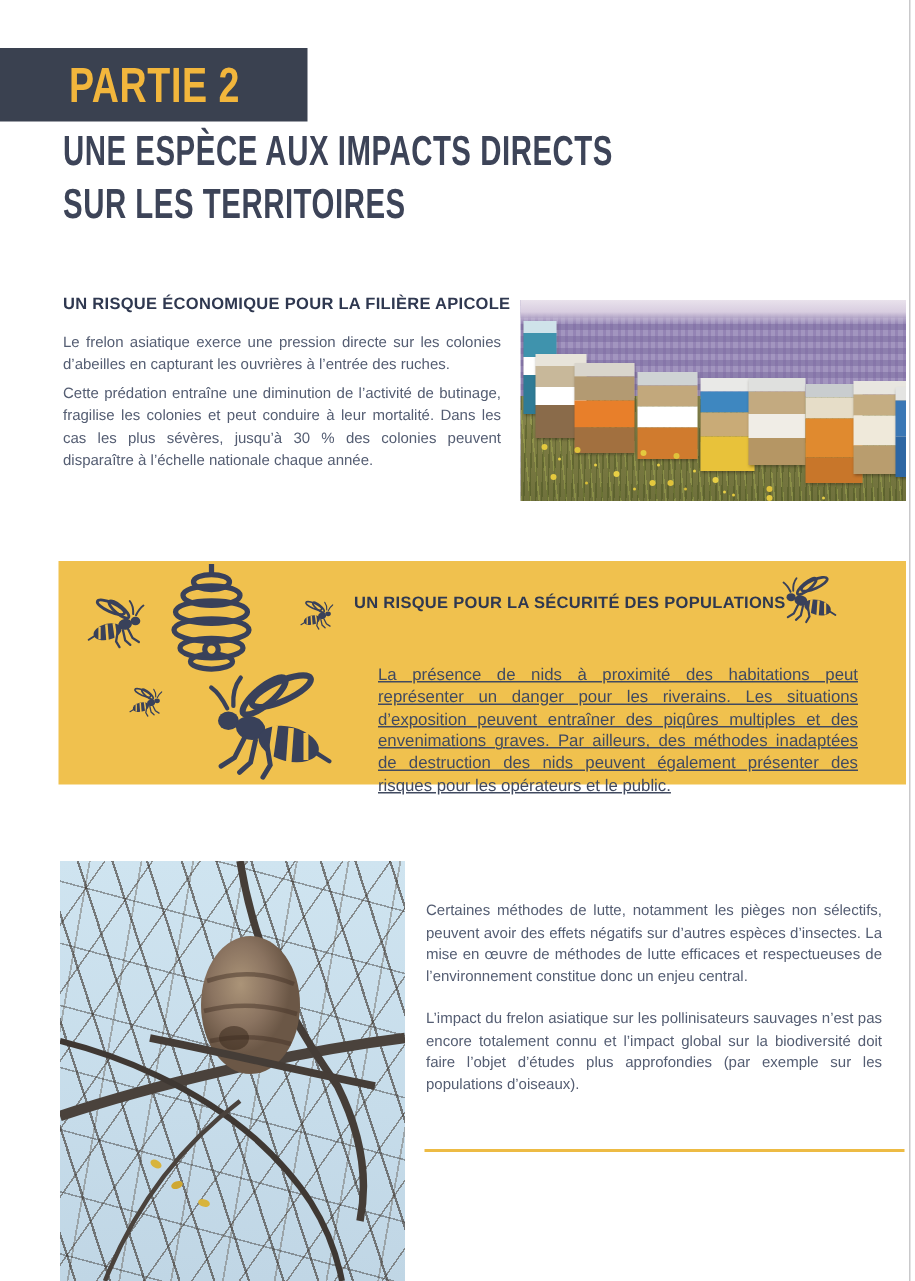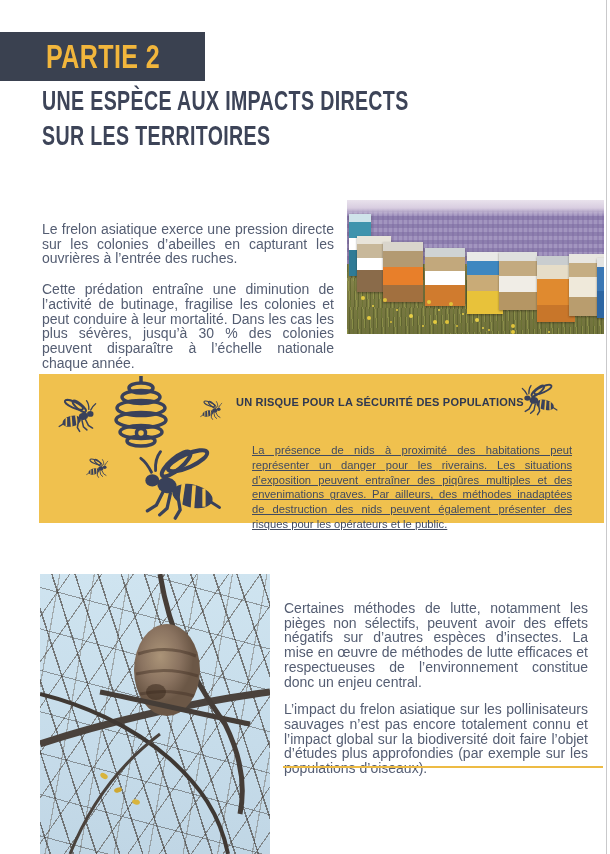--- a/index.html
+++ b/index.html
@@ -10,23 +10,23 @@
   
   .badge{position:absolute;left:0;top:32px;width:205px;height:49px;background:#3a4150;}
   .badge span{display:inline-block;margin-left:46px;line-height:49px;font-size:33px;font-weight:bold;
               color:#f2b63c;transform:scaleX(.76);transform-origin:left center;letter-spacing:.5px;white-space:nowrap;}
 
   
   .main-title{position:absolute;left:42px;top:84px;font-size:28px;line-height:34.5px;font-weight:bold;
               color:#3d4458;transform:scaleX(.70);transform-origin:left top;letter-spacing:.5px;white-space:nowrap;}
 
   h2.sec{margin:0;font-size:11px;line-height:13px;font-weight:bold;color:#2f3850;letter-spacing:.2px;}
-  .body-txt{font-size:14px;line-height:14.7px;color:#545d72;text-align:justify;}
+  .body-txt{font-size:10px;line-height:14.7px;color:#545d72;text-align:justify;}
   .body-txt p{margin:0;}
-  .body-txt p + p{margin-top:16px;}
+  .body-txt p + p{margin-top:5px;}
   .gap p + p{margin-top:13px;}
 
   
   .apicole-h{position:absolute;left:42px;top:197px;width:300px;}
   .apicole-b{position:absolute;left:42px;top:222px;width:292px;}
 
   
   .photo-hives{position:absolute;left:347px;top:200px;width:257px;height:134px;overflow:hidden;
      background:
        linear-gradient(180deg,#e9e2ec 0px,#d8cde0 8px,rgba(216,205,224,0) 16px),
@@ -104,20 +104,21 @@
 
   <div class="badge">
     <span>PARTIE 2</span>
   </div>
 
   <div class="main-title">
     <div>UNE ESPÈCE AUX IMPACTS DIRECTS</div>
     <div>SUR LES TERRITOIRES</div>
   </div>
 
+  <h2 class="sec apicole-h">UN RISQUE ÉCONOMIQUE POUR LA FILIÈRE APICOLE</h2>
   <div class="body-txt apicole-b">
     <p>Le frelon asiatique exerce une pression directe sur les colonies d’abeilles en capturant les ouvrières à l’entrée des ruches.</p>
     <p>Cette prédation entraîne une diminution de l’activité de butinage, fragilise les colonies et peut conduire à leur mortalité. Dans les cas les plus sévères, jusqu’à 30 % des colonies peuvent disparaître à l’échelle nationale chaque année.</p>
   </div>
 
   <div class="photo-hives">
     <div class="grass"></div>
     <div class="hive" style="left:2px;top:14px;width:22px;">
       <div style="height:8px;background:#cfe3ea;"></div>
         <div style="height:16px;background:#3f93ad;"></div>

